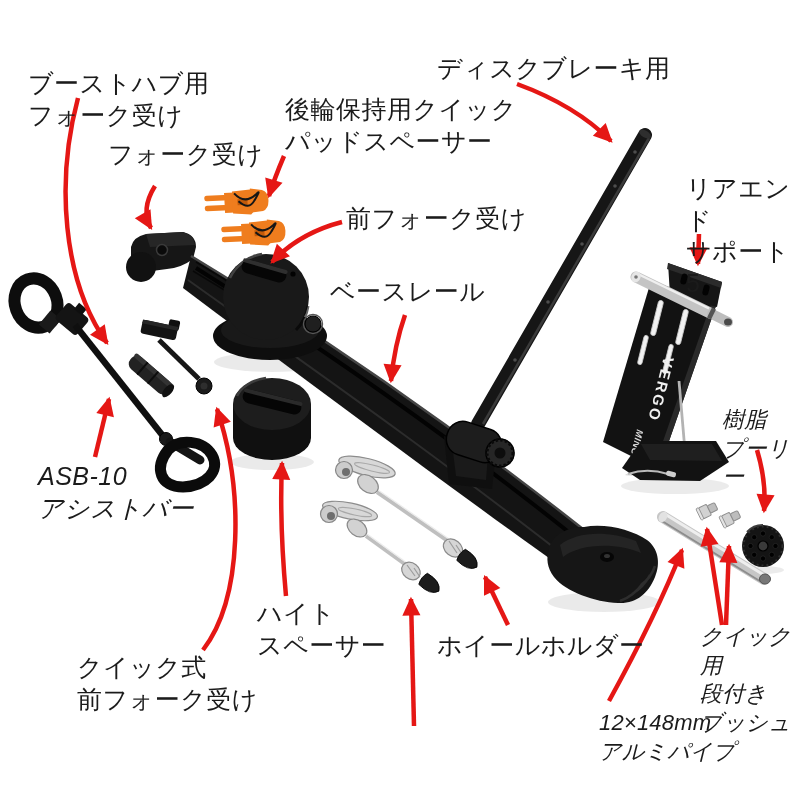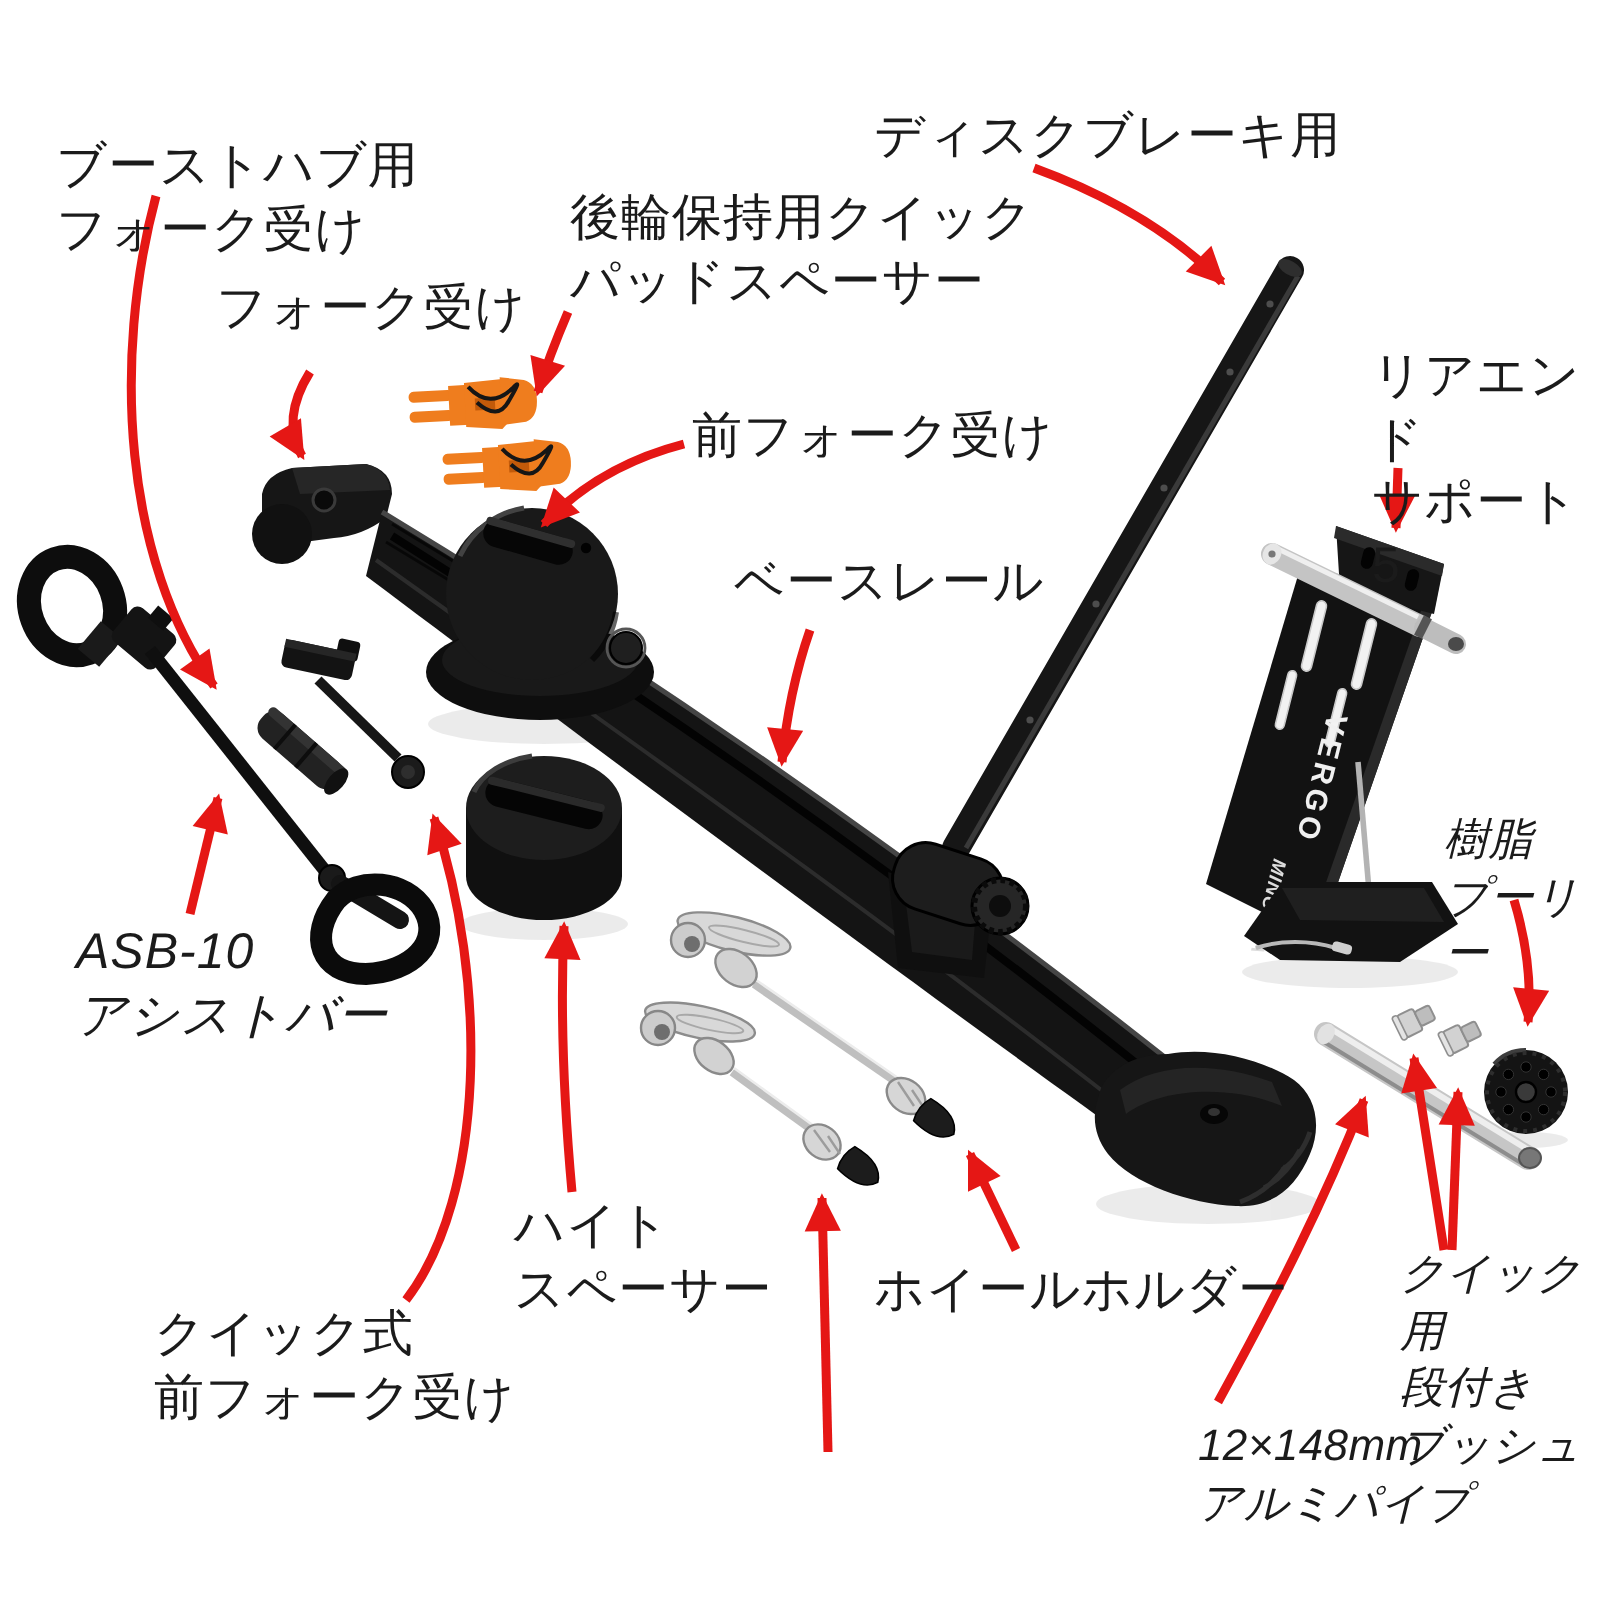--- a/index.html
+++ b/index.html
@@ -269,21 +269,21 @@
 
   <div class="lbl" style="left:28px;top:33px;margin-top:35px;">ブーストハブ用
 フォーク受け</div>
   <div class="lbl" style="left:108px;top:139px;">フォーク受け</div>
   <div class="lbl" style="left:285px;top:94px;">後輪保持用クイック
 パッドスペーサー</div>
   <div class="lbl" style="left:437px;top:53px;">ディスクブレーキ用</div>
   <div class="lbl" style="left:658px;top:173px;margin-left:28px;">リアエンド
 サポート5</div>
   <div class="lbl" style="left:346px;top:203px;">前フォーク受け</div>
-  <div class="lbl" style="left:330px;top:276px;margin-left:37px;">ベースレール</div>
+  <div class="lbl" style="left:330px;top:276px;">ベースレール</div>
   <div class="lbl" style="left:38px;top:461px;font-style:italic;">ASB-10
 アシストバー</div>
   <div class="lbl sm" style="left:722px;top:406px;">樹脂
 プーリー</div>
   <div class="lbl" style="left:257px;top:598px;">ハイト
 スペーサー</div>
   <div class="lbl" style="left:437px;top:630px;">ホイールホルダー</div>
   <div class="lbl" style="left:77px;top:652px;">クイック式
 前フォーク受け</div>
   <div class="lbl sm" style="left:700px;top:623px;">クイック用

